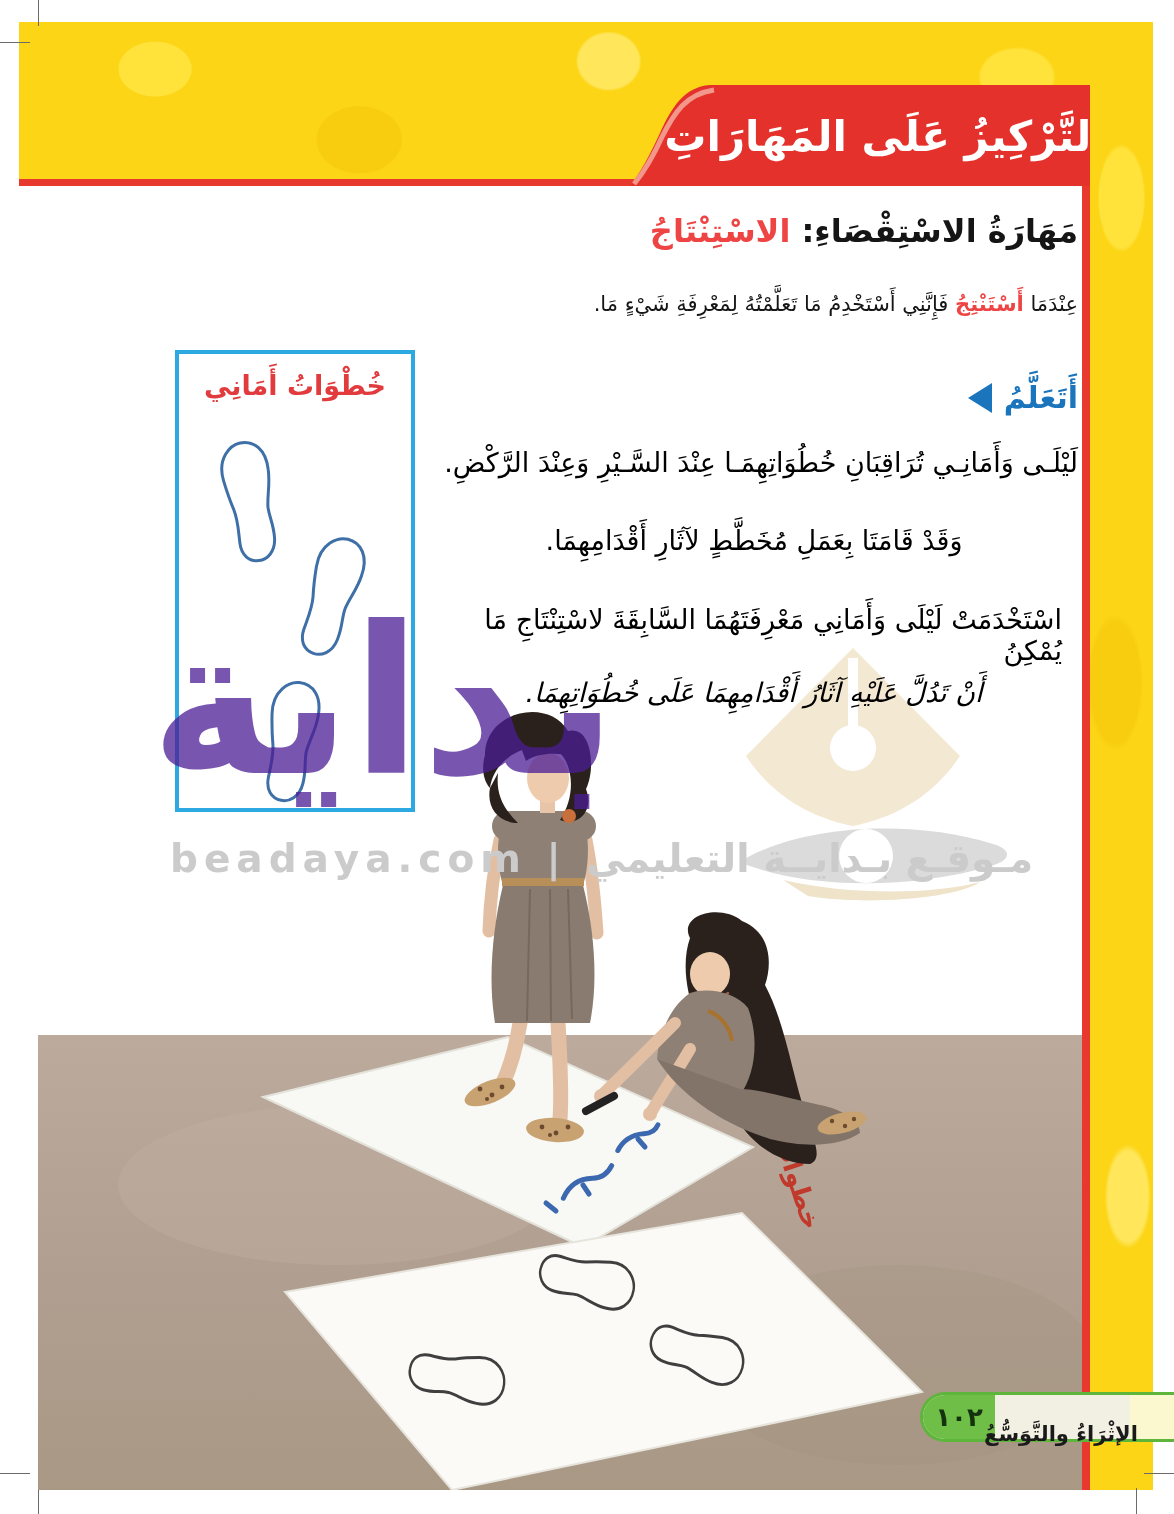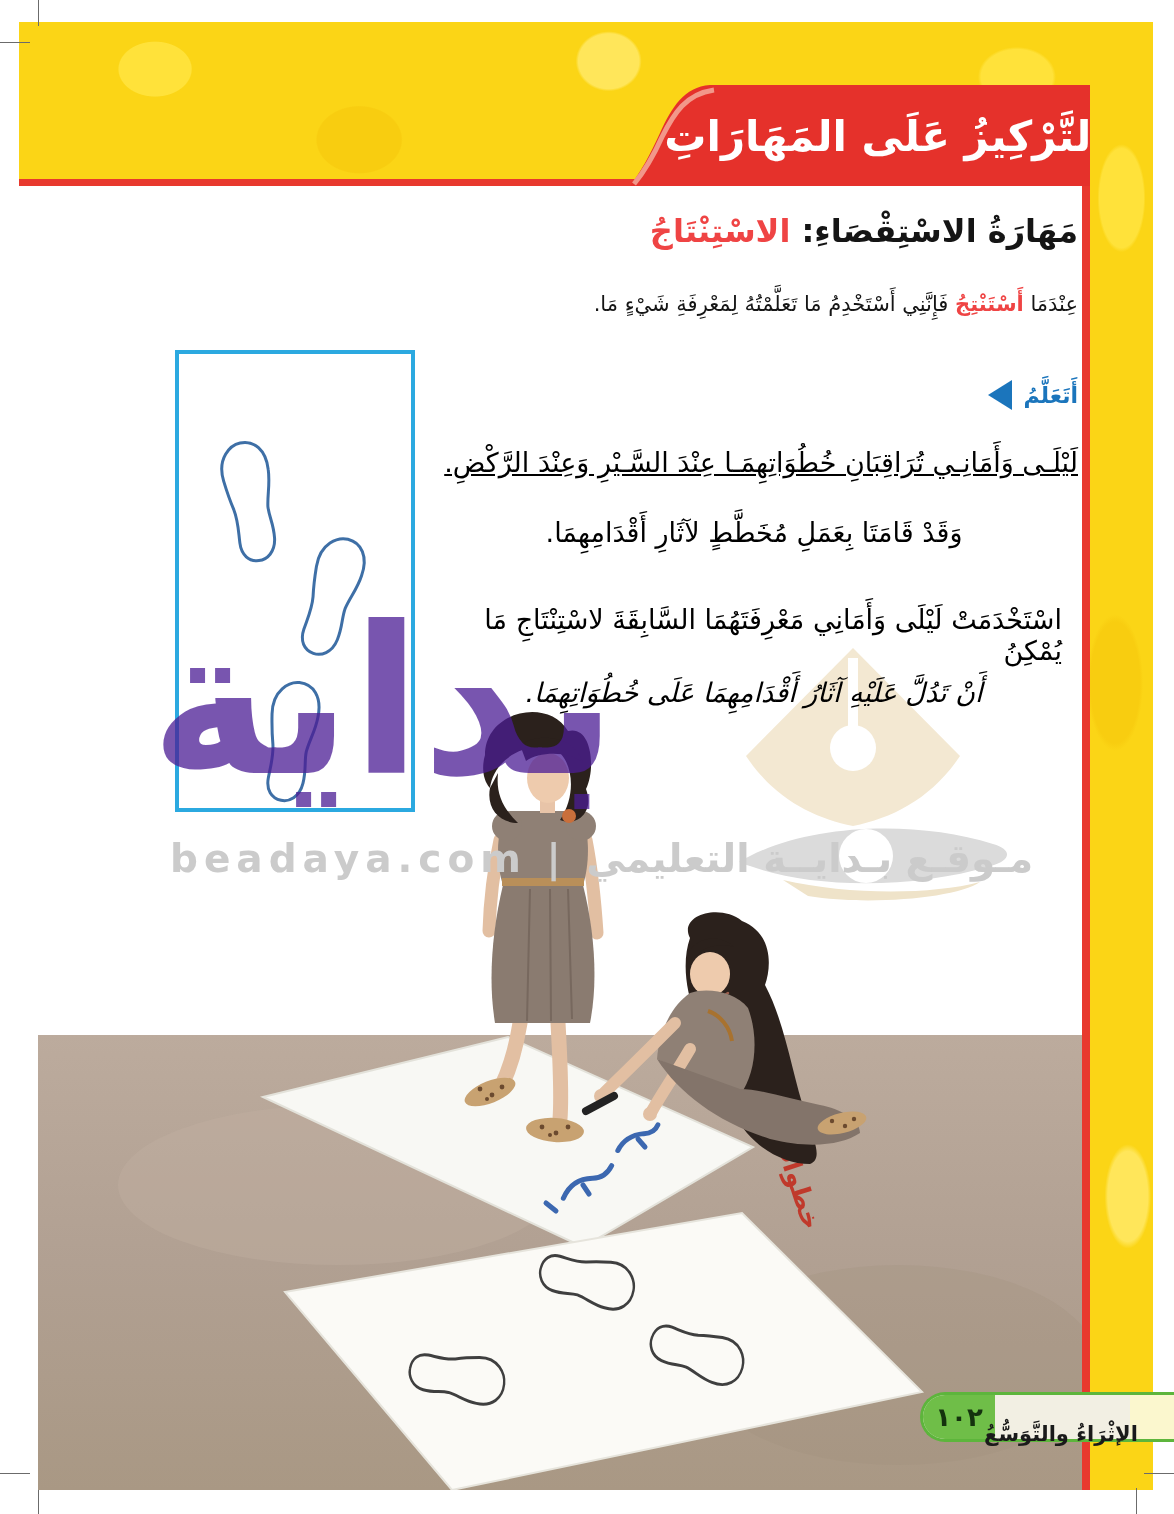--- a/index.html
+++ b/index.html
@@ -29,21 +29,21 @@
 
   
   .banner-svg{left:630px;top:85px;width:460px;height:101px;}
 
   
   .txt{direction:rtl;color:#151515;}
   .heading{right:96px;top:212px;font-size:32px;font-weight:bold;}
   .red-word{color:#ef4444;}
   .intro{right:96px;top:292px;font-size:21px;}
   .learn{right:96px;top:380px;display:flex;align-items:center;gap:12px;
-         color:#1b75bc;font-size:22px;font-weight:bold;direction:rtl;}
+         color:#1b75bc;font-size:30px;font-weight:bold;direction:rtl;}
   .tri-left{width:0;height:0;border-top:15px solid transparent;
             border-bottom:15px solid transparent;border-right:24px solid #1b75bc;}
   .bodyline{left:430px;right:96px;text-align:right;font-size:27px;direction:rtl;}
   .centered{text-align:center;}
   .l1a{top:447px;} .l1b{top:513px;} .l2a{top:588px;} .l2b{top:677px;font-style:italic;}
 
   
   .steps-box{left:175px;top:350px;width:240px;height:462px;background:#ffffff;
              border:4px solid #2ba9e0;box-sizing:border-box;z-index:2;}
   .steps-title{width:100%;text-align:center;margin-top:16px;color:#e23b3e;
@@ -106,26 +106,27 @@
   <span>عِنْدَمَا</span>
   <span class="red-word" style="font-weight:bold;">أَسْتَنْتِجُ</span>
   <span>فَإِنَّنِي أَسْتَخْدِمُ مَا تَعَلَّمْتُهُ لِمَعْرِفَةِ شَيْءٍ مَا.</span>
 </p>
 
 <div class="abs learn text-layer">
   <span>أَتَعَلَّمُ</span>
   <span class="tri-left"></span>
 </div>
 
-<p class="abs bodyline l1a text-layer" style="margin:0;text-decoration:underline;">لَيْلَـى وَأَمَانِـي تُرَاقِبَانِ خُطُوَاتِهِمَـا عِنْدَ السَّـيْرِ وَعِنْدَ الرَّكْضِ.</p>
-<p class="abs bodyline l1b centered text-layer" style="margin:4px;">وَقَدْ قَامَتَا بِعَمَلِ مُخَطَّطٍ لآثَارِ أَقْدَامِهِمَا.</p>
+<p class="abs bodyline l1a text-layer" style="margin:0;">لَيْلَـى وَأَمَانِـي تُرَاقِبَانِ خُطُوَاتِهِمَـا عِنْدَ السَّـيْرِ وَعِنْدَ الرَّكْضِ.</p>
+<p class="abs bodyline l1b centered text-layer" style="margin:12px;">وَقَدْ قَامَتَا بِعَمَلِ مُخَطَّطٍ لآثَارِ أَقْدَامِهِمَا.</p>
 <p class="abs bodyline l2a text-layer" style="margin:16px;">اسْتَخْدَمَتْ لَيْلَى وَأَمَانِي مَعْرِفَتَهُمَا السَّابِقَةَ لاسْتِنْتَاجِ مَا يُمْكِنُ</p>
 <p class="abs bodyline l2b centered text-layer" style="margin:0;">أَنْ تَدُلَّ عَلَيْهِ آثَارُ أَقْدَامِهِمَا عَلَى خُطُوَاتِهِمَا.</p>
 
 <div class="abs steps-box">
+  <div class="steps-title">خُطْوَاتُ أَمَانِي</div>
   <svg class="abs steps-prints" viewBox="0 0 232 390">
     <g fill="none" stroke="#3e6fa6" stroke-width="3" stroke-linejoin="round">
       <path transform="translate(72,90) rotate(-12)" d="M -22,-28 C -24,-52 -8,-62 2,-62 C 16,-62 26,-50 24,-30 C 23,-16 18,-6 16,6 C 15,16 18,24 16,38 C 14,52 4,58 -4,57 C -14,56 -20,48 -19,36 C -18,24 -16,14 -18,2 C -20,-8 -21,-16 -22,-28 Z"></path>
       <path transform="translate(152,185) rotate(14)" d="M -22,-28 C -24,-52 -8,-62 2,-62 C 16,-62 26,-50 24,-30 C 23,-16 18,-6 16,6 C 15,16 18,24 16,38 C 14,52 4,58 -4,57 C -14,56 -20,48 -19,36 C -18,24 -16,14 -18,2 C -20,-8 -21,-16 -22,-28 Z"></path>
       <path transform="translate(112,330) rotate(6)" d="M -22,-28 C -24,-52 -8,-62 2,-62 C 16,-62 26,-50 24,-30 C 23,-16 18,-6 16,6 C 15,16 18,24 16,38 C 14,52 4,58 -4,57 C -14,56 -20,48 -19,36 C -18,24 -16,14 -18,2 C -20,-8 -21,-16 -22,-28 Z"></path>
     </g>
   </svg>
 </div>
 
 <div class="abs wm wm-word">بداية</div>

